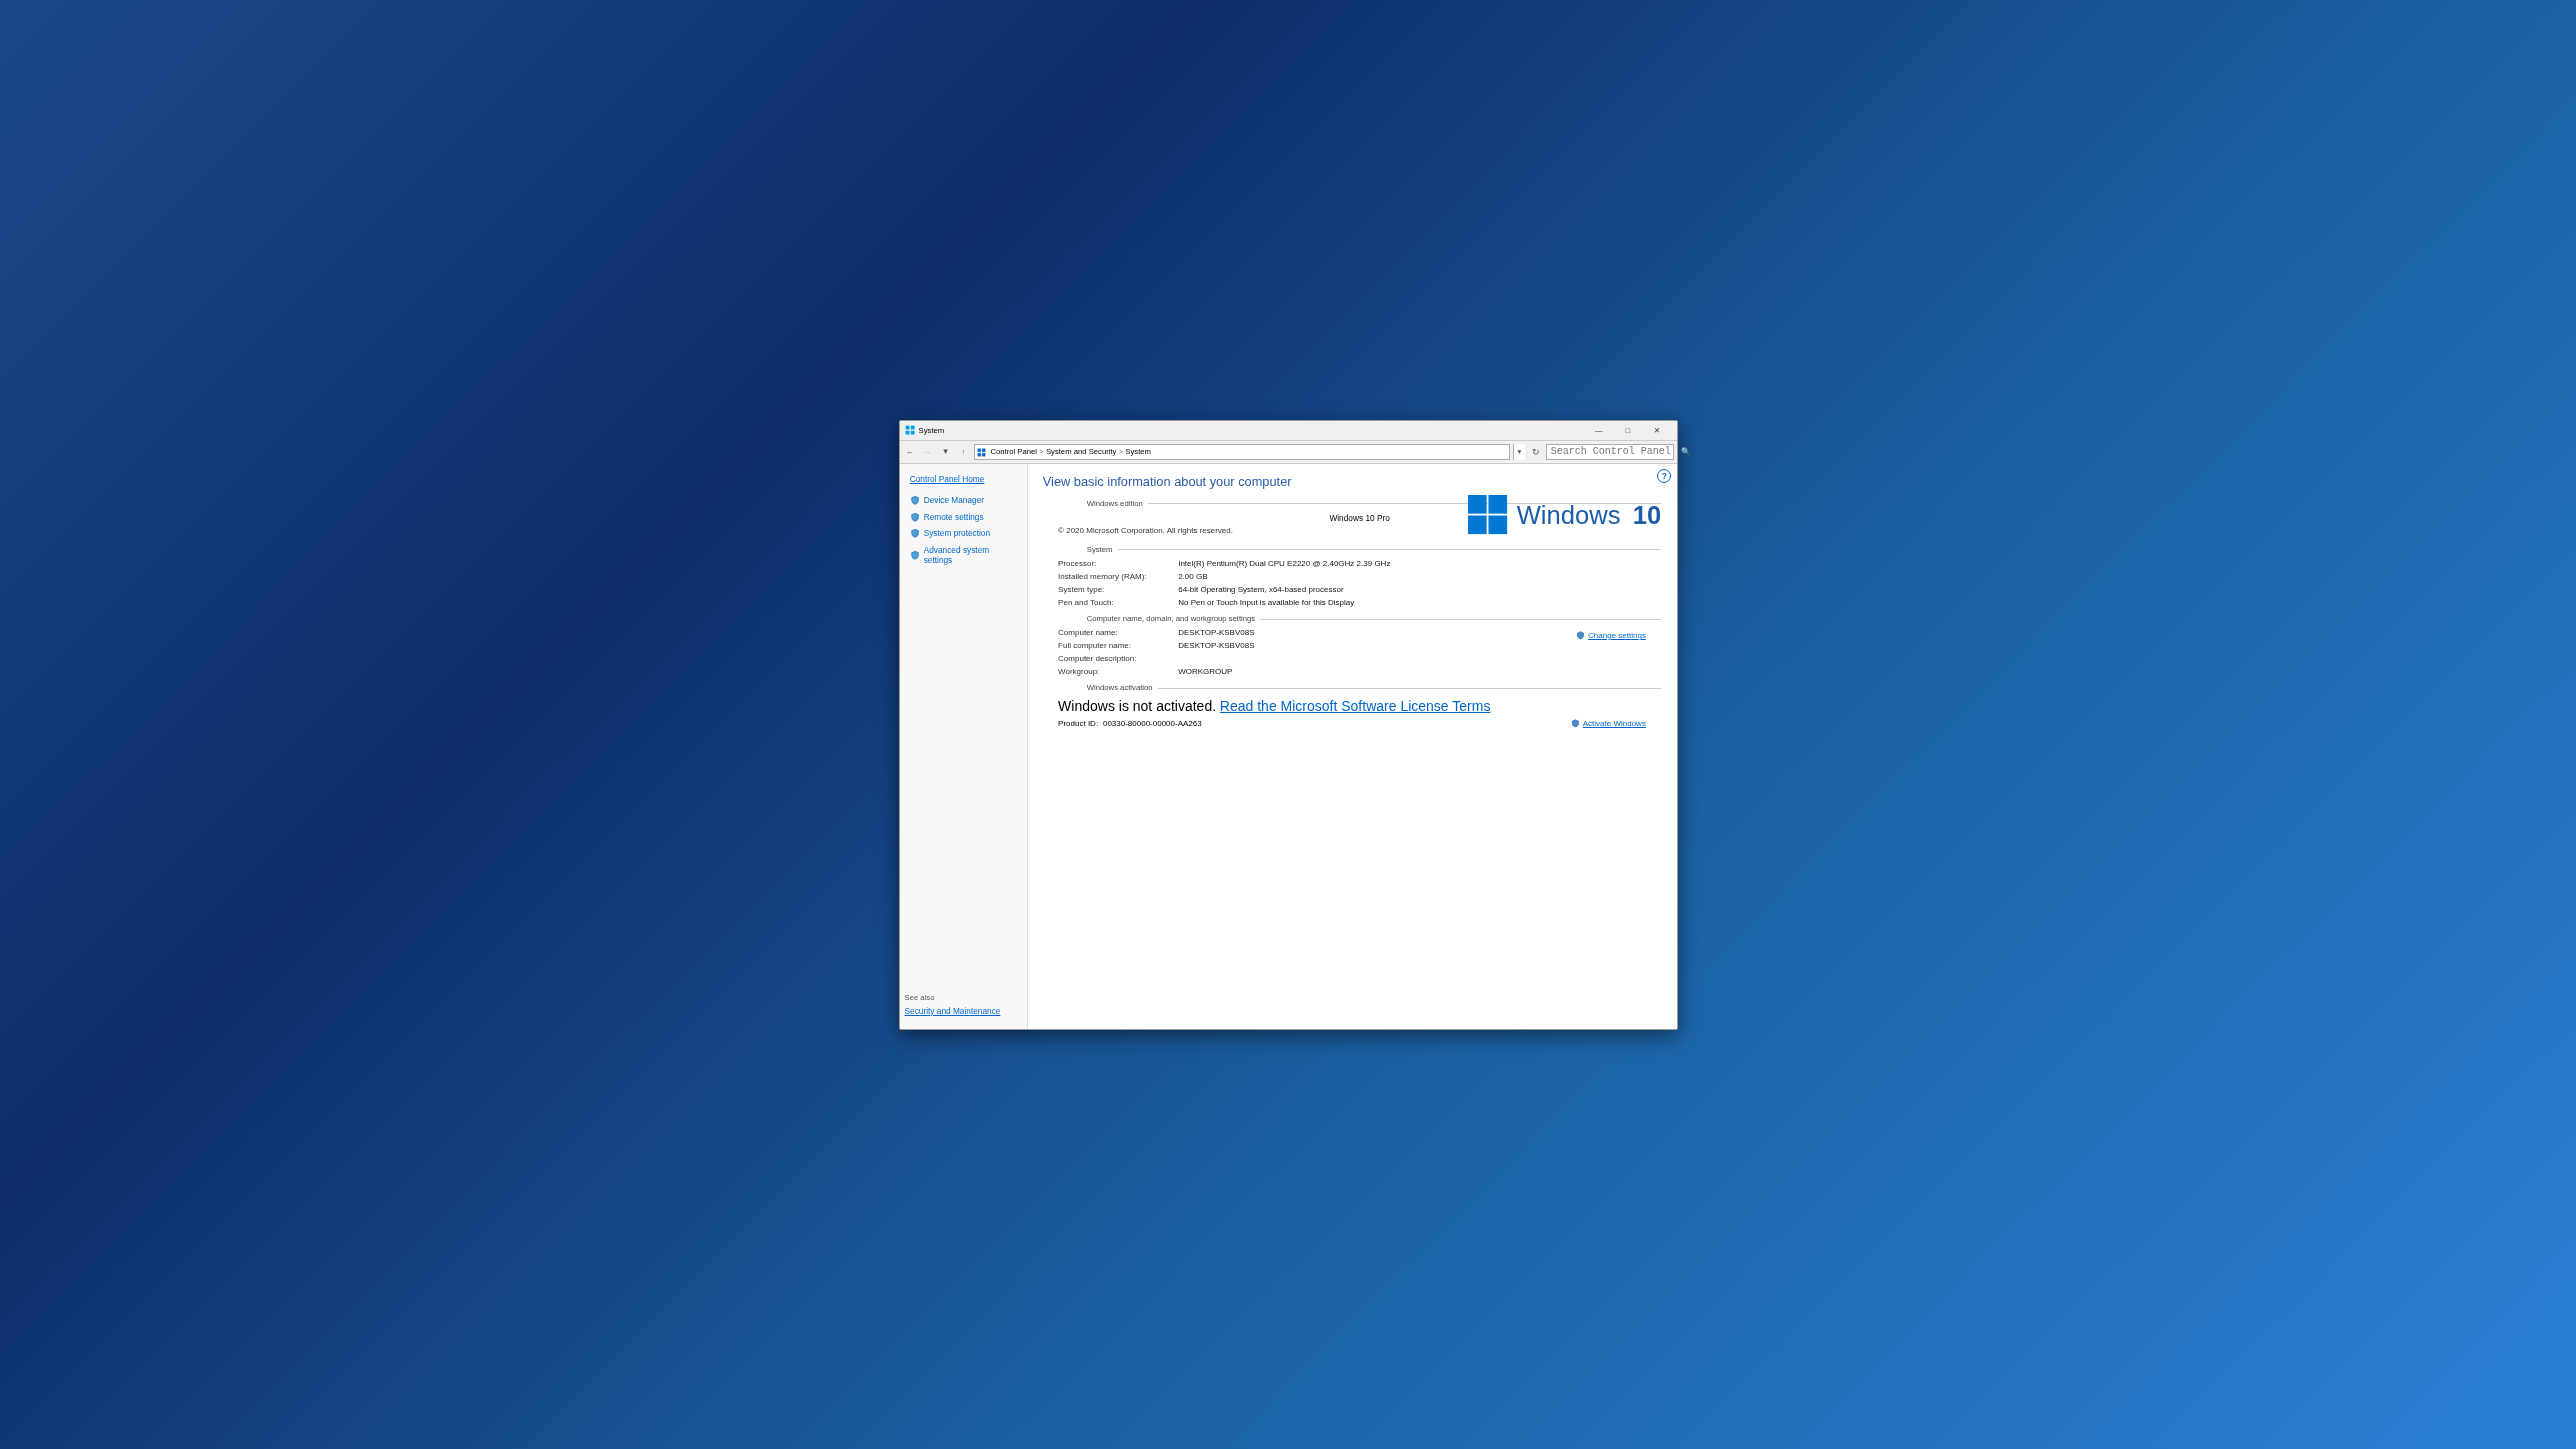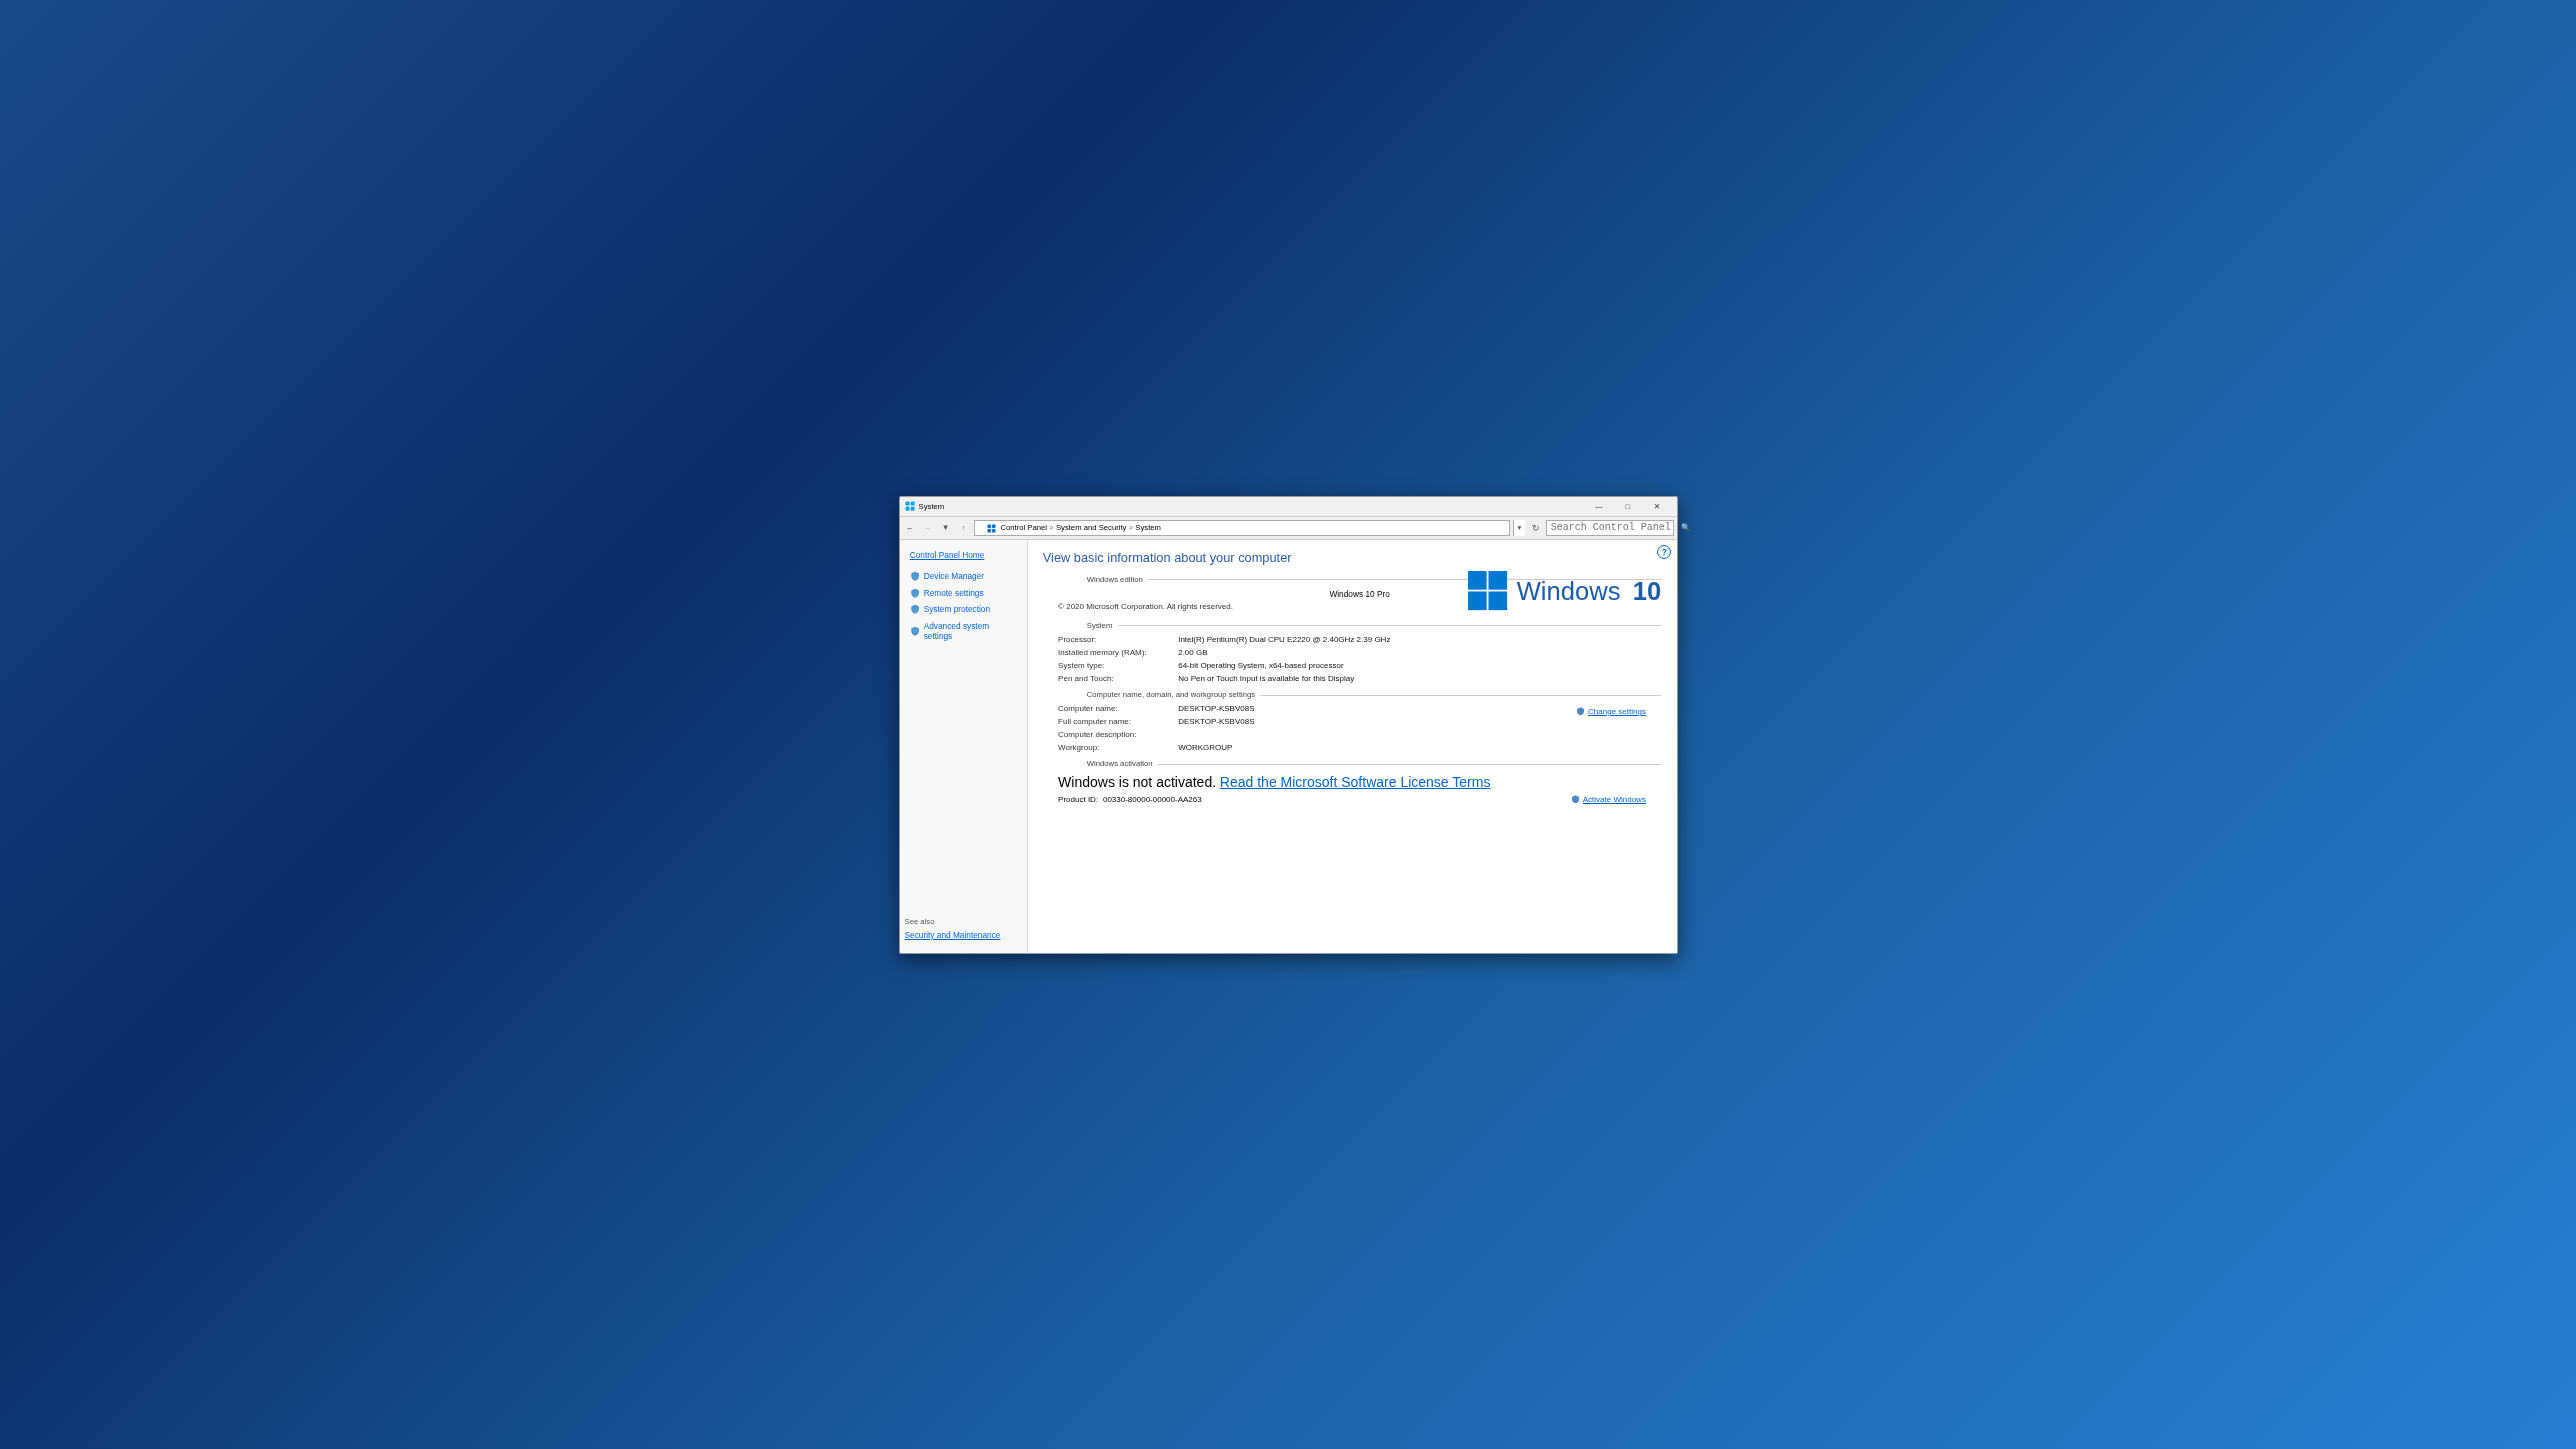--- a/index.html
+++ b/index.html
@@ -7,21 +7,21 @@
       background: linear-gradient(135deg, #1a4a8a 0%, #0d2d6b 30%, #1a5fa0 60%, #2a7fd4 100%);
       width: 100vw;
       height: 100vh;
       display: flex;
       align-items: center;
       justify-content: center;
       font-family: 'Segoe UI', Tahoma, Geneva, Verdana, sans-serif;
     }
     .window {
       width: 779px;
-      height: 458px;
+      height: 610px;
       background: #0c4a6e;
       border: 0.6px solid #999;
       box-shadow: 0 5.1px 20.4px rgba(0,0,0,0.5);
       display: flex;
       flex-direction: column;
       border-radius: 1.3px;
     }
     .title-bar {
       height: 20.4px;
       background: #f0f0f0;
@@ -94,21 +94,21 @@
       font-size: 7px;
       color: #555;
     }
     .breadcrumb-bar {
       flex: 1;
       height: 16.6px;
       background: white;
       border: 0.6px solid #aaa;
       display: flex;
       align-items: center;
-      padding: 0 12px;
+      padding: 0 2px;
       font-size: 7.7px;
       color: #000;
     }
     .breadcrumb-item {
       color: #000;
       cursor: pointer;
     }
     .breadcrumb-sep {
       margin: 0 2.6px;
       color: #555;

